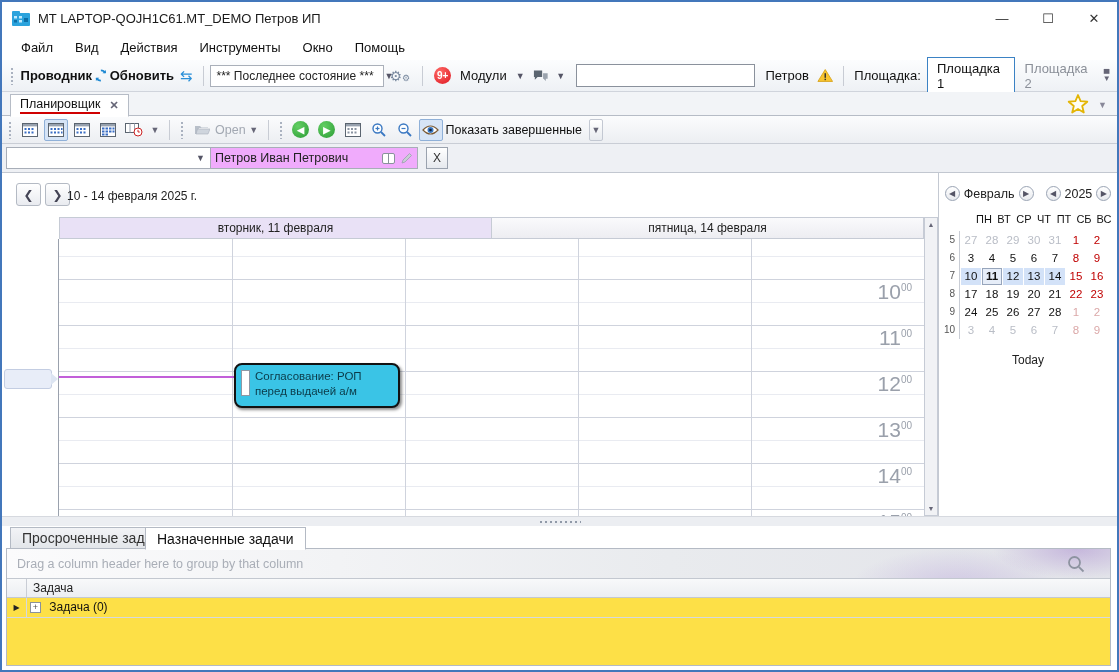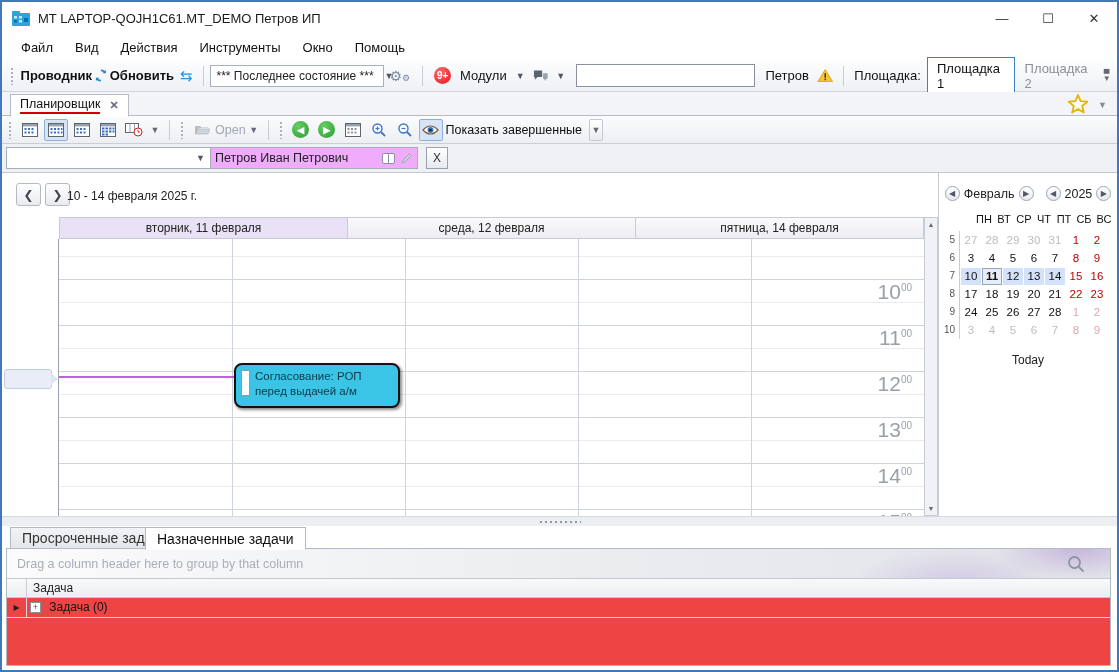--- a/index.html
+++ b/index.html
@@ -148,21 +148,21 @@
     background:radial-gradient(circle at 2px 2px,#9099a8 1px,transparent 1.3px);
     background-size:5px 4px; }
 
   
   .bottom { position:absolute; top:524px; left:0; right:0; bottom:0; background:#fff; }
   .btab { position:absolute; top:1px; height:22px; display:flex; align-items:center;
     padding:2px 11px; font-size:14px; color:#333; border:1px solid #b4bac4;
     background:linear-gradient(#f2f3f6,#e3e6ea); z-index:1; }
   .btab.active { background:#fff; border-bottom:1px solid #fff; height:23px; z-index:3; color:#111; }
   .bgrid { position:absolute; top:22px; left:4px; right:6px; bottom:4px;
-    border:1px solid #b4bac4; background:#ef4444; display:flex; flex-direction:column; z-index:2; }
+    border:1px solid #b4bac4; background:#fde047; display:flex; flex-direction:column; z-index:2; }
   .groupbar { height:30px; position:relative; color:#a9aeb7; font-size:12.5px; line-height:30px;
     padding-left:10px; border-bottom:1px solid #c3c8d0;
     background:
       radial-gradient(120px 42px at 97% 0%, rgba(154,116,200,.40), rgba(154,116,200,0) 70%),
       radial-gradient(150px 55px at 86% 130%, rgba(165,135,212,.32), rgba(165,135,212,0) 70%),
       linear-gradient(90deg,#fbfbfc 0%,#e9ebee 60%,#e2e3e9 100%); }
   .colheader { height:19px; display:flex; background:linear-gradient(#f8f9fa,#eceef2);
     border-bottom:1px solid #c3c8d0; font-size:12px; color:#222; }
   .ind { width:20px; border-right:1px solid #c9cdd5; display:flex; align-items:center; justify-content:center; }
   .colheader .cl { padding-left:6px; line-height:18px; }
@@ -410,21 +410,20 @@
     <span class="xbtn">X</span>
   </div>
 
   <div class="main">
     <div class="sched">
       <span class="navbtn" style="left:14px;">❮</span>
       <span class="navbtn" style="left:43px;">❯</span>
       <span class="rangetxt">10 - 14 февраля 2025 г.</span>
       <div class="dayheads" id="dayheads">
           <div class="dayhead today">вторник, 11 февраля</div>
-          <div class="dayhead">среда, 12 февраля</div>
           <div class="dayhead">пятница, 14 февраля</div>
         </div>
       <div class="grid" id="schedgrid">
         <div class="ruler"></div>
 
       <div class="hline half" style="top: 17px;"></div>
           <div class="hline" style="top: 40px;"></div>
           <div class="hlabel" style="top: 42px;">10<sup>00</sup></div>
           <div class="hline half" style="top: 63px;"></div>
           <div class="hline" style="top: 86px;"></div>

